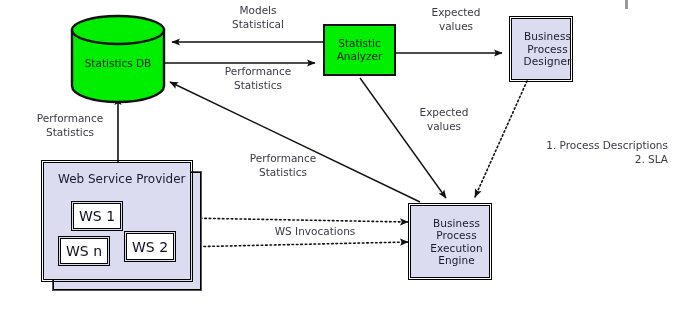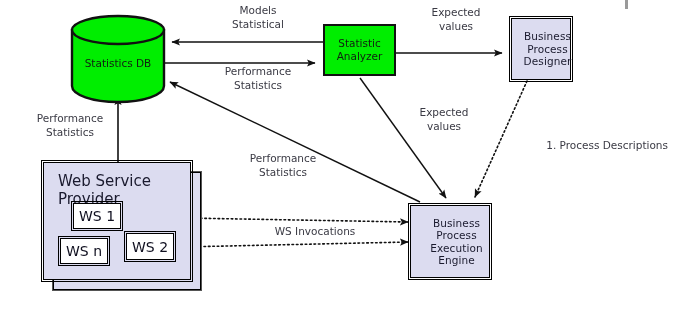--- a/index.html
+++ b/index.html
@@ -87,21 +87,21 @@
     background: #dcdcf0;
     border: 1px solid #000000;
     outline: 1px solid #000000;
     outline-offset: 1px;
     z-index: 3;
   }
   .wsp-title {
     position: absolute;
     left: 14px;
     top: 9px;
-    font-size: 15px;
+    font-size: 12px;
     color: #1a1a2e;
     z-index: 5;
   }
   .wsbox {
     background: #ffffff;
     border: 1px solid #000000;
     outline: 1px solid #000000;
     outline-offset: 1px;
     display: flex;
     align-items: center;
@@ -239,20 +239,21 @@
     <span>Statistics</span>
   </div>
 
   <div class="elabel" style="left:228px; top:152px; width:110px;">
     <span>Performance</span>
     <span>Statistics</span>
   </div>
 
   <div class="elabel left" style="left:508px; top:139px; width:160px;">
     <span>1. Process Descriptions</span>
+    <span>2. SLA</span>
   </div>
 
   <div class="elabel" style="left:240px; top:225px; width:150px;">
     <span>WS Invocations</span>
   </div>
 
   <div class="tickmark" style="left:625px; top:0px; width:3px; height:9px;"></div>
 
 </div>
 

